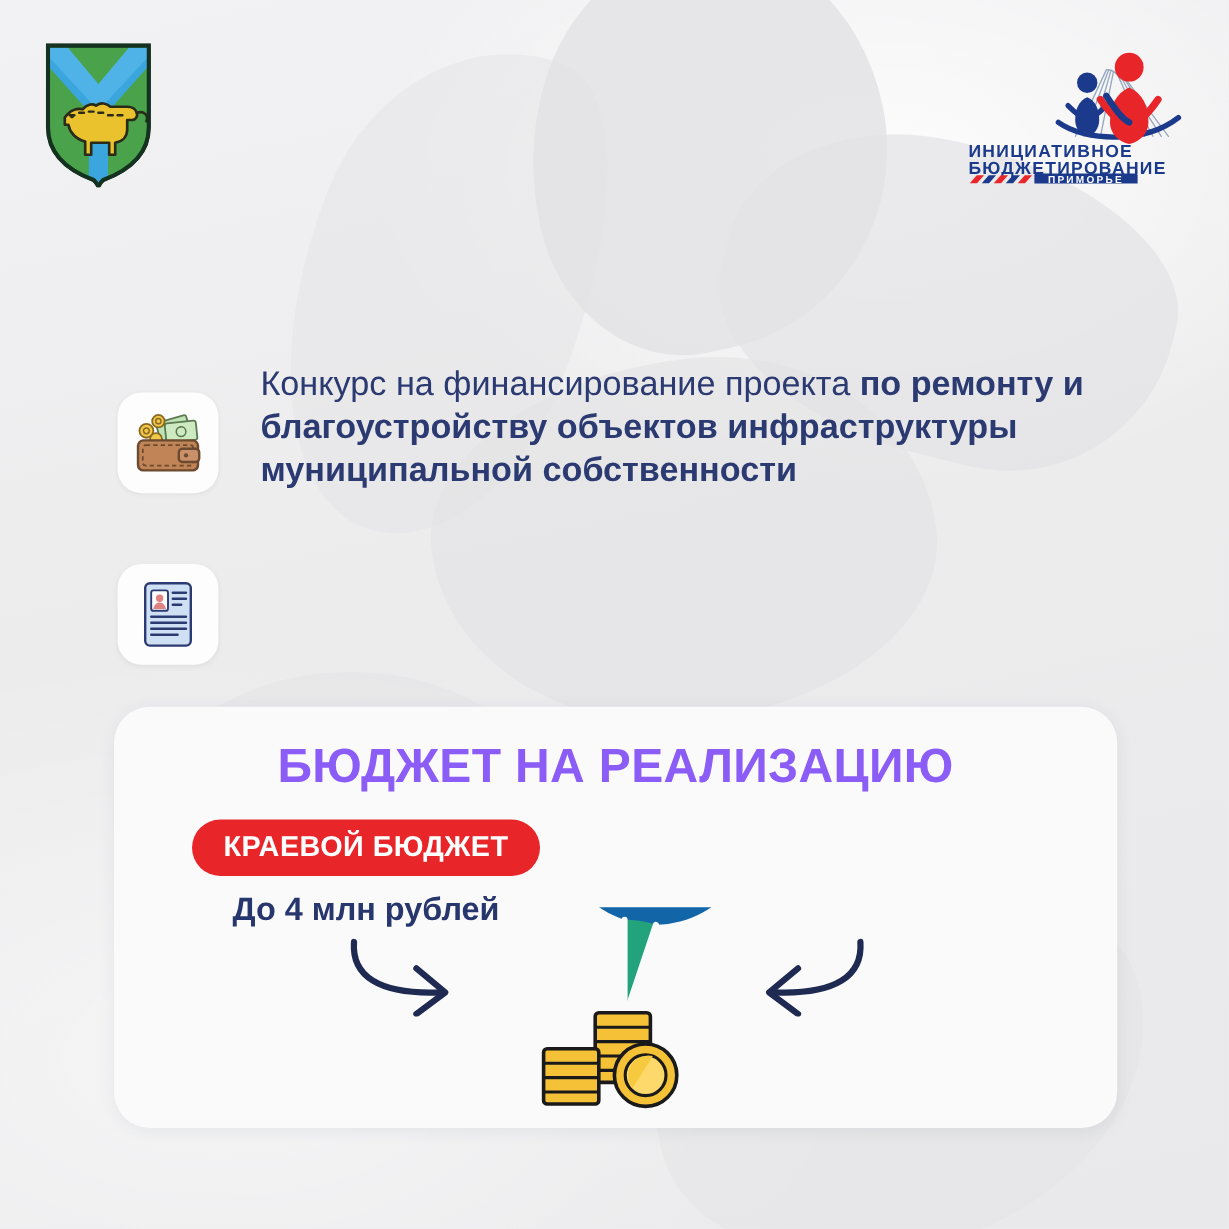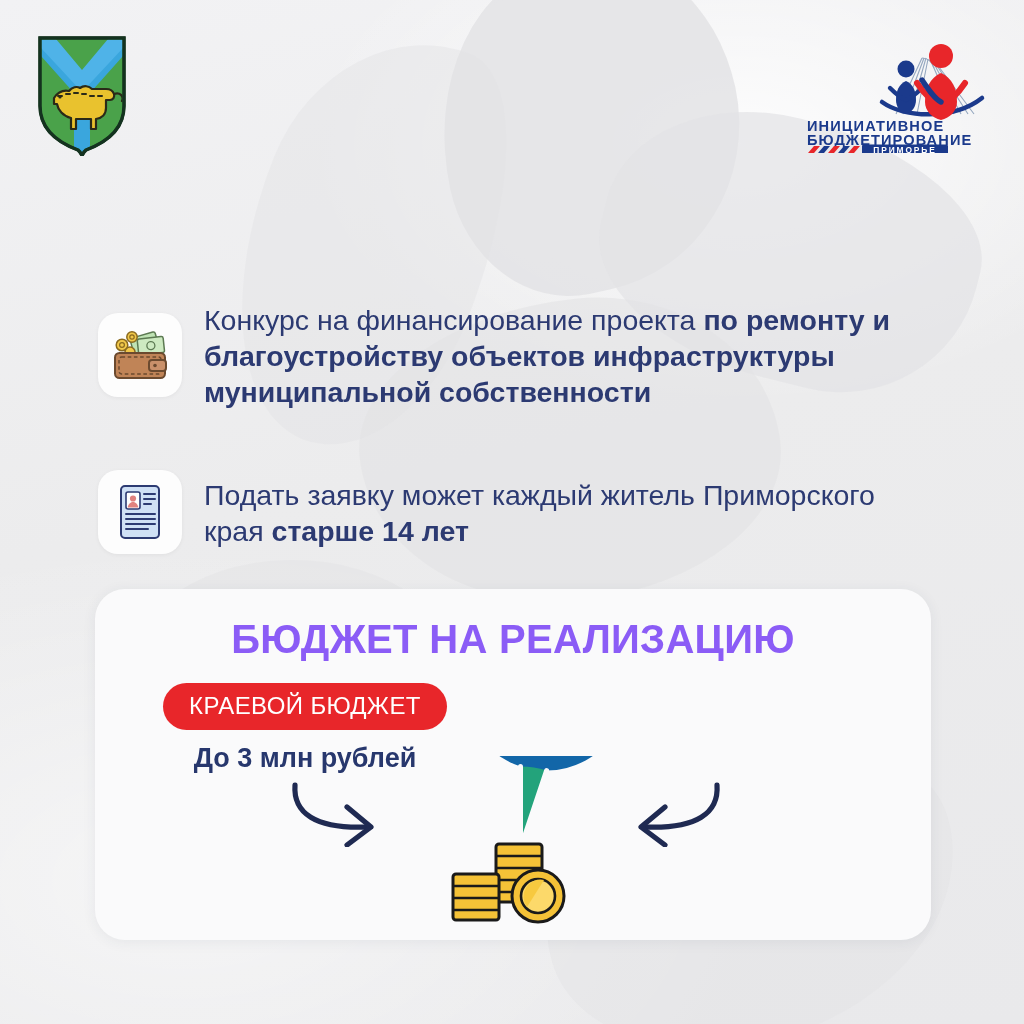--- a/index.html
+++ b/index.html
@@ -82,22 +82,22 @@
     letter-spacing: .5px;
     line-height: 1;
     white-space: nowrap;
     transform: scaleX(.97);
   }
 
   
   .bullet-row {
     position: absolute;
     display: flex;
-    align-items: center;
-    gap: 22px;
+    align-items: flex-end;
+    gap: 35px;
   }
   #bullet-1 { left: 98px; top: 300px; }
   #bullet-2 { left: 98px; top: 470px; }
 
   .bullet-icon {
     width: 84px;
     height: 84px;
     background: #fdfdfd;
     border-radius: 20px;
     flex: 0 0 auto;
@@ -145,21 +145,21 @@
     text-align: center;
   }
   #budget-col-left  { left: 40px; }
   #budget-col-right { left: 456px; }
 
   .budget-badge {
     display: inline-block;
     background: #e8262a;
     color: #ffffff;
     font-size: 24px;
-    font-weight: normal;
+    font-weight: bold;
     letter-spacing: .4px;
     padding: 9px 26px 10px;
     border-radius: 24px;
     white-space: nowrap;
   }
   .budget-amount {
     margin-top: 13px;
     color: #27376d;
     font-size: 27px;
     font-weight: bold;
@@ -298,33 +298,29 @@
           <path d="M36 14 H47"></path>
             <path d="M36 19 H47"></path>
             <path d="M36 24 H43"></path>
           <path d="M18 34 H47"></path>
             <path d="M18 39 H47"></path>
             <path d="M18 44 H47"></path>
           <path d="M18 49 H40"></path>
         </g>
       </svg>
     </div>
-    <div class="bullet-text">
-      <span>Подать заявку может каждый житель Приморского края </span>
-      <span class="b">старше 14 лет</span>
-    </div>
   </div>
 
   <div id="budget-card">
 
     <div id="budget-heading">БЮДЖЕТ НА РЕАЛИЗАЦИЮ</div>
 
     <div class="budget-col" id="budget-col-left">
       <div class="budget-badge">КРАЕВОЙ БЮДЖЕТ</div>
-      <div class="budget-amount">До 3 млн рублей</div>
+      <div class="budget-amount">До 4 млн рублей</div>
     </div>
 
 
     <div class="budget-arrow" id="arrow-left">
       <svg viewBox="0 0 100 70" width="100" height="70" aria-hidden="true">
         <path d="M10 8 C8 36 30 52 82 50" fill="none" stroke="#1f2a52" stroke-width="5.2" stroke-linecap="round"></path>
         <path d="M62 30 L86 50 L62 68" fill="none" stroke="#1f2a52" stroke-width="5.2" stroke-linecap="round" stroke-linejoin="round"></path>
       </svg>
     </div>
 

